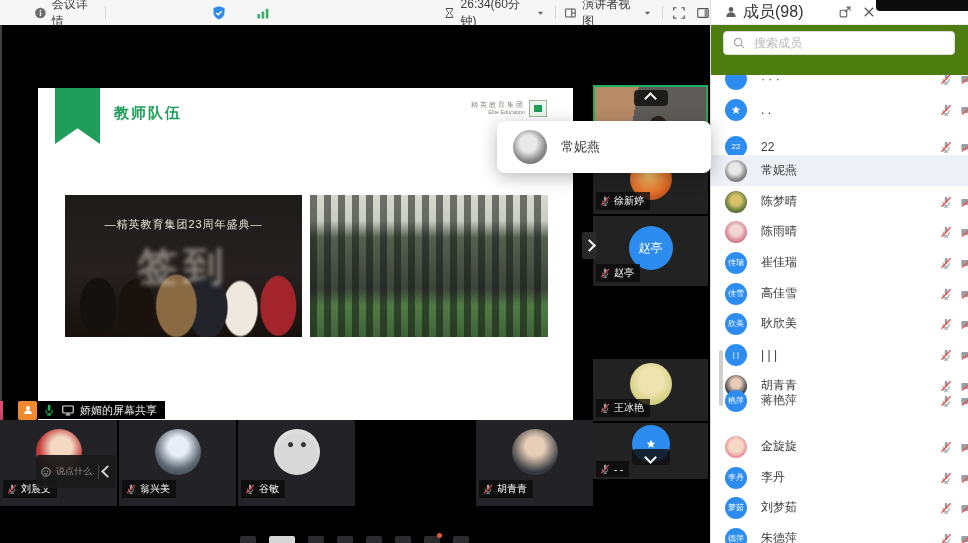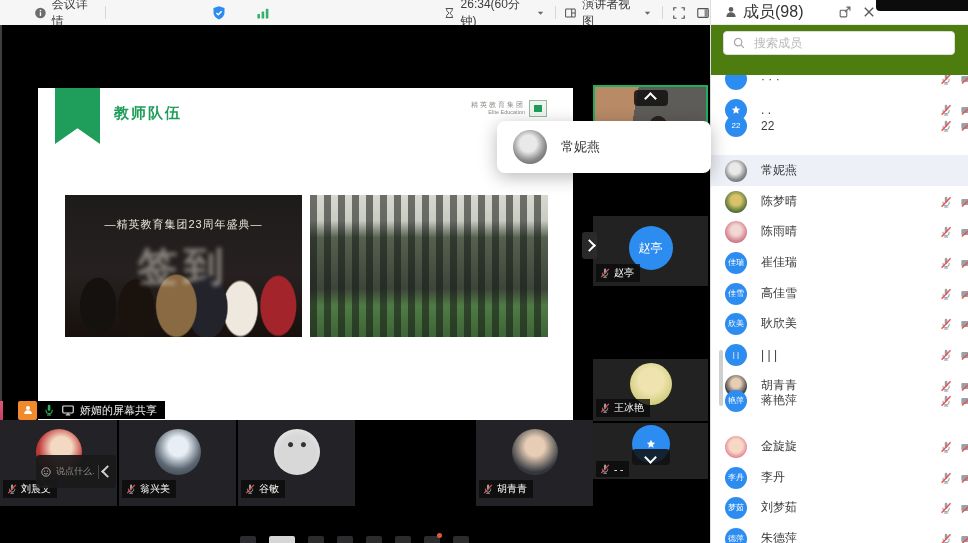--- a/index.html
+++ b/index.html
@@ -329,20 +329,29 @@
       </svg>
     <span class="share-txt">娇媚的屏幕共享</span>
   </div>
 
   <div id="vt0" class="abs vtile">
     <div class="chv-btn" style="left:50%;transform:translateX(-50%);top:3px;width:34px;height:16px">
         <span class="chv up"></span>
       </div>
   </div>
 
+  <div id="vt1" class="abs vtile">
+    <div class="vav p-fire" style="top:8px;width:42px;height:42px"></div>
+    <div class="tile-label">
+      <svg class="ic12">
+          <use href="#s-micoff"></use>
+        </svg>
+      <span>徐新婷</span>
+    </div>
+  </div>
 
   <div id="vt2" class="abs vtile">
     <div class="vav blue-av" style="top:10px;width:44px;height:44px;font-size:12px">赵亭</div>
     <div class="tile-label">
       <svg class="ic12">
           <use href="#s-micoff"></use>
         </svg>
       <span>赵亭</span>
     </div>
   </div>
@@ -456,21 +465,21 @@
       <span class="mname">. .</span>
       <span class="ricons">
         <svg class="ic">
             <use href="#s-micoff"></use>
           </svg>
         <svg class="ic">
             <use href="#s-camoff"></use>
           </svg>
       </span>
     </div>
-    <div class="mrow" style="top:85px">
+    <div class="mrow" style="top:106px">
       <span class="mav blue-av">22</span>
       <span class="mname">22</span>
       <span class="ricons">
         <svg class="ic">
             <use href="#s-micoff"></use>
           </svg>
         <svg class="ic">
             <use href="#s-camoff"></use>
           </svg>
       </span>

